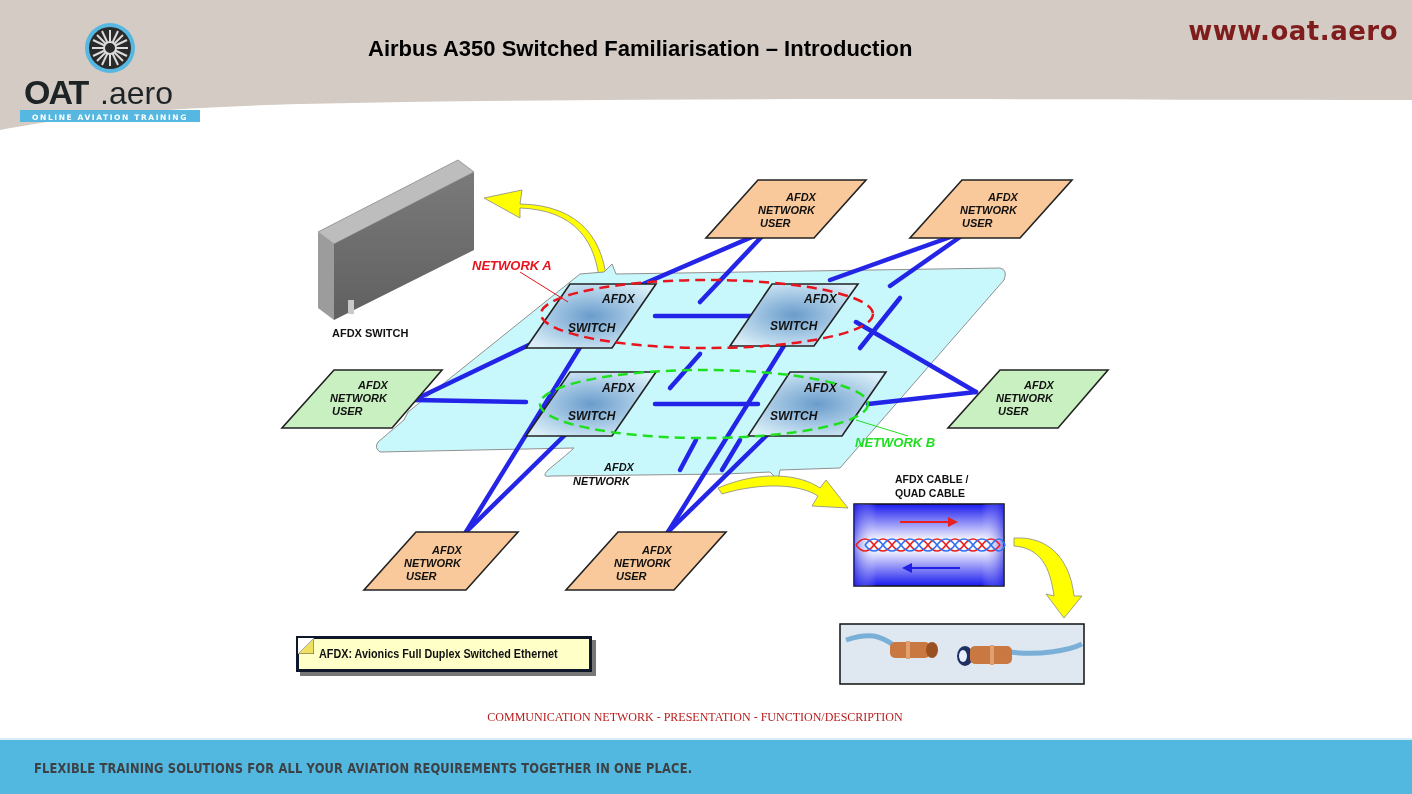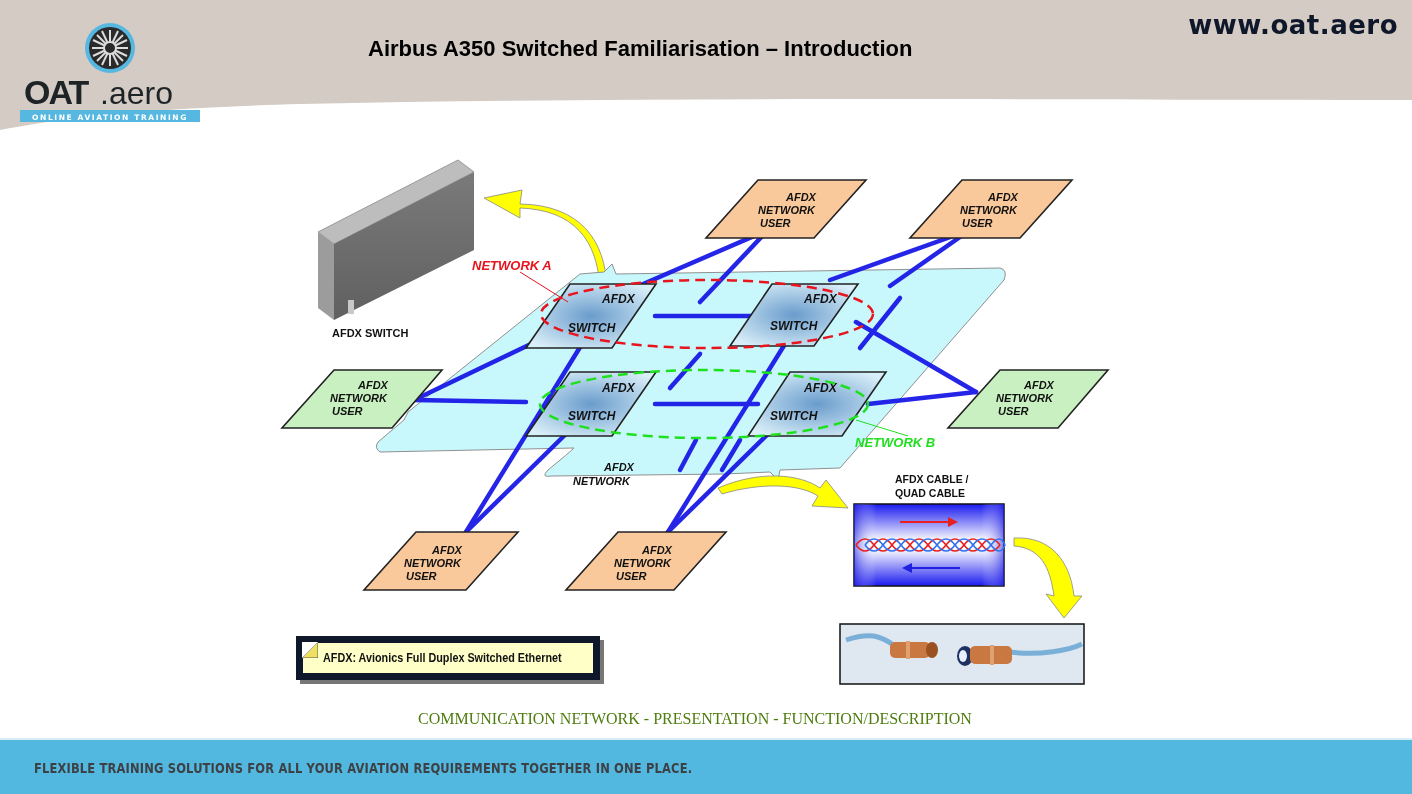--- a/index.html
+++ b/index.html
@@ -1,26 +1,26 @@
 <!DOCTYPE html>
 <html><head>
 <meta charset="utf-8">
 <style>
   html, body { margin:0; padding:0; }
   body { width:1412px; height:794px; position:relative; overflow:hidden; background:#ffffff; font-family:"Liberation Sans", sans-serif; }
   .header-band { position:absolute; left:0; top:0; width:1412px; height:140px; }
   .logo { position:absolute; left:18px; top:22px; width:185px; height:102px; }
-  .site-url { position:absolute; right:14px; top:10px; font-family:"DejaVu Sans", sans-serif; font-weight:bold; font-size:26px; color:#0f172a; letter-spacing:0.5px; }
+  .site-url { position:absolute; right:14px; top:16px; font-family:"DejaVu Sans", sans-serif; font-weight:bold; font-size:26px; color:#7f1d1d; letter-spacing:0.5px; }
   .slide-title { position:absolute; left:368px; top:36px; font-family:"Liberation Sans", sans-serif; font-weight:bold; font-size:22px; color:#000; }
   .diagram { position:absolute; left:270px; top:150px; width:860px; height:560px; }
-  .caption { position:absolute; left:0; width:1390px; top:710px; text-align:center; font-family:"Liberation Serif", serif; font-size:16px; color:#4d7c0f; }
+  .caption { position:absolute; left:0; width:1390px; top:710px; text-align:center; font-family:"Liberation Serif", serif; font-size:12px; color:#b91c1c; }
   .footer { position:absolute; left:0; top:738px; width:1412px; height:56px; background:#52b8e0; border-top:2px solid #d8eef7; }
   .footer-text { position:absolute; left:34px; top:20px; font-family:"DejaVu Sans", sans-serif; font-weight:bold; font-size:14px; color:#3d4145; letter-spacing:0.2px; transform:scaleX(0.82); transform-origin:left; }
   .note { position:absolute; left:296px; top:636px; width:292px; height:32px; }
-  .note-box { position:absolute; left:0; top:0; width:290px; height:30px; background:#ffffc8; border:7px solid #0f172a; box-shadow:4px 4px 0 #777; }
+  .note-box { position:absolute; left:0; top:0; width:290px; height:30px; background:#ffffc8; border:3px solid #0f172a; box-shadow:4px 4px 0 #777; }
   .note-text { position:absolute; left:20px; top:8px; font-size:12px; font-weight:bold; color:#111; white-space:nowrap; transform:scaleX(0.9); transform-origin:left; }
   .svg-text-italic { font-family:"Liberation Sans", sans-serif; font-weight:bold; font-style:italic; }
 </style>
 </head>
 <body>
 
 <svg class="header-band" viewBox="0 0 1412 140" width="1412" height="140">
   <path d="M0,0 H1412 V100 C1100,100 700,96 300,104 C150,108 60,118 0,130 Z" fill="#d3cbc4"></path>
 </svg>
 

